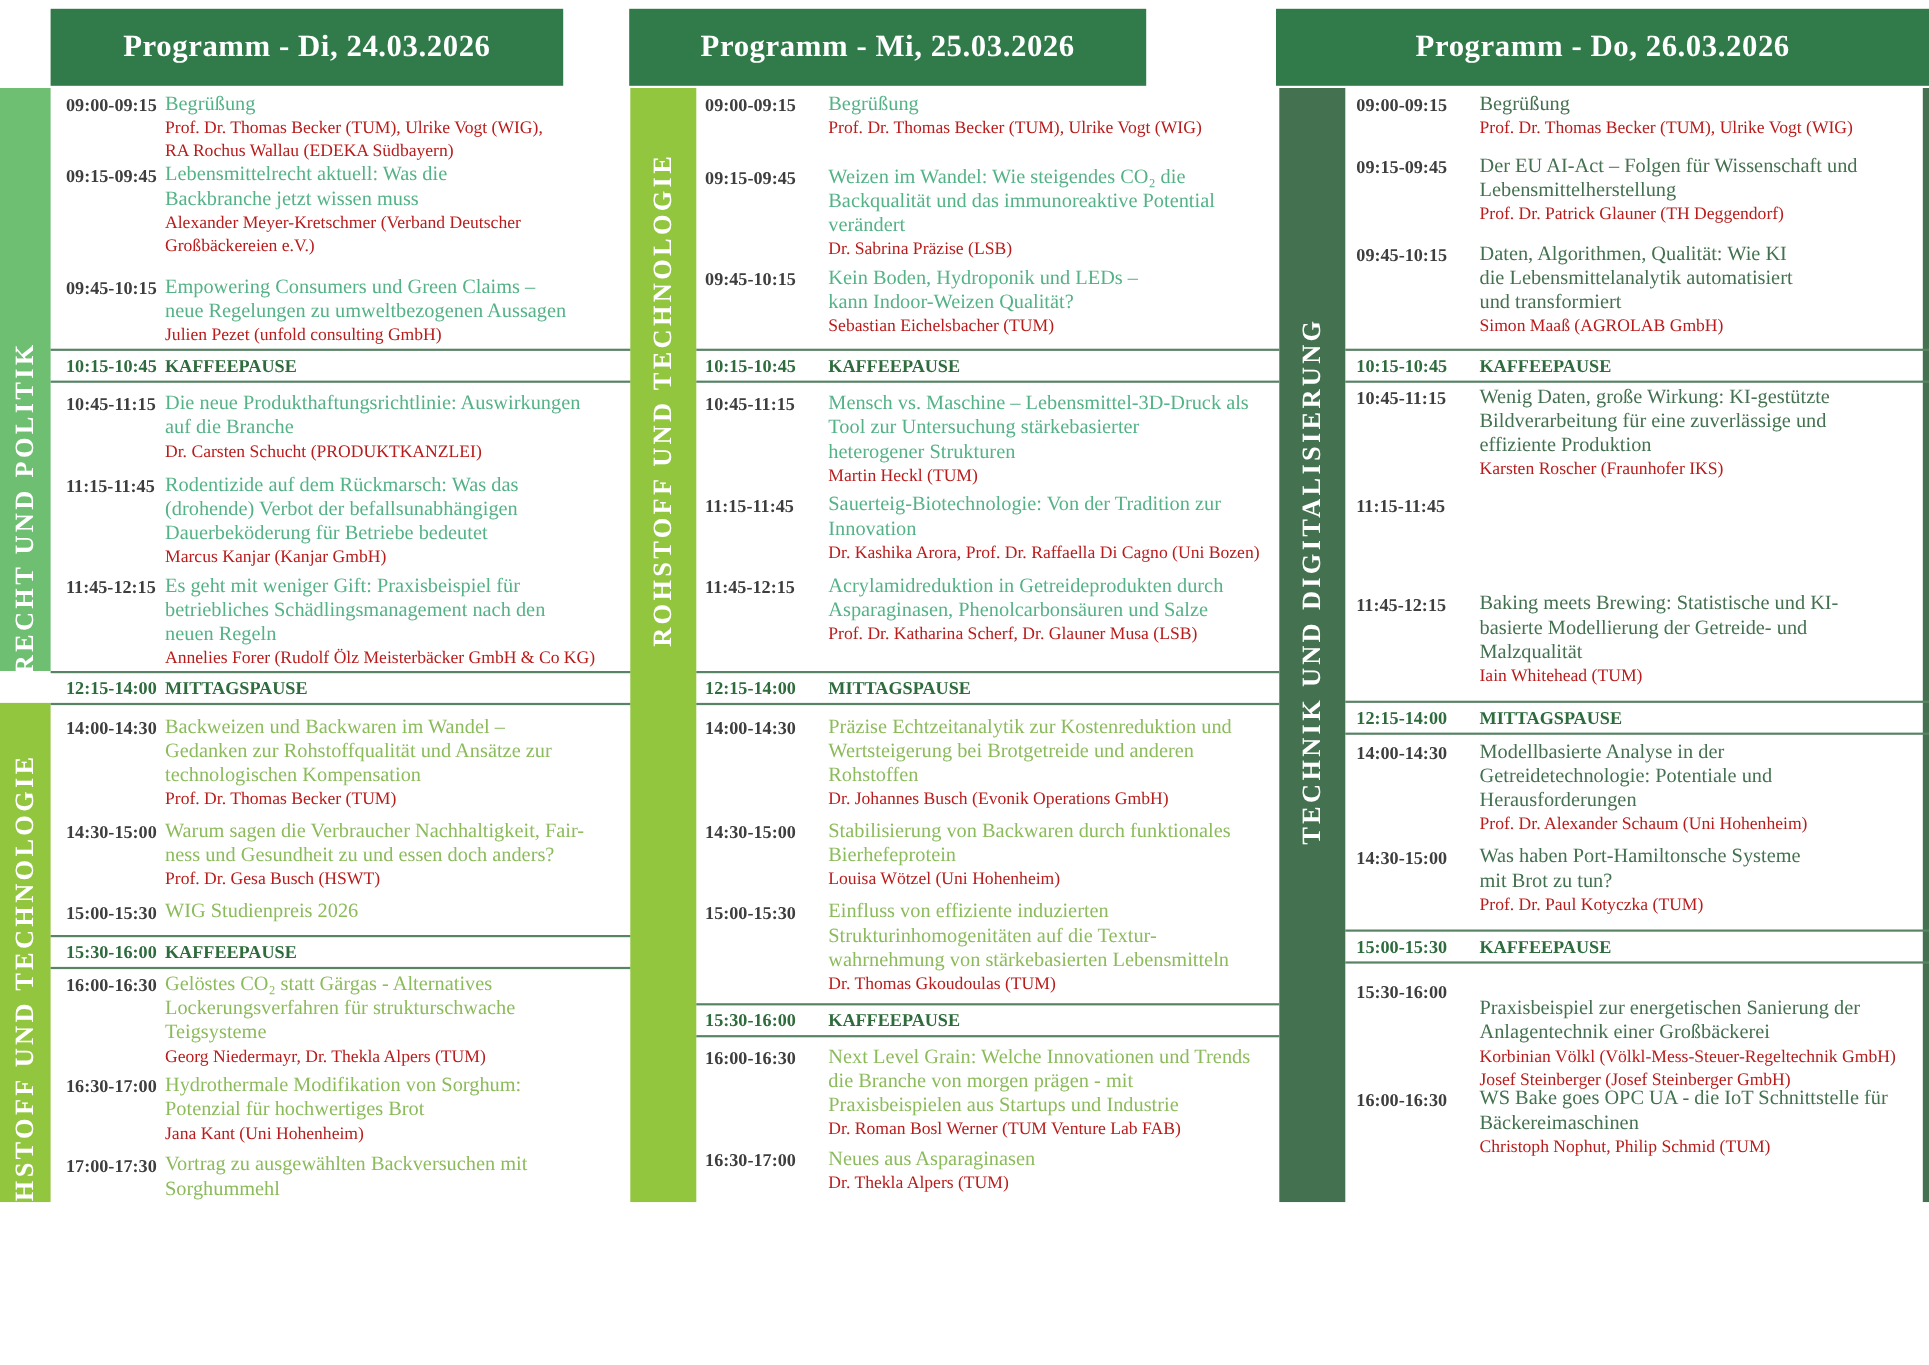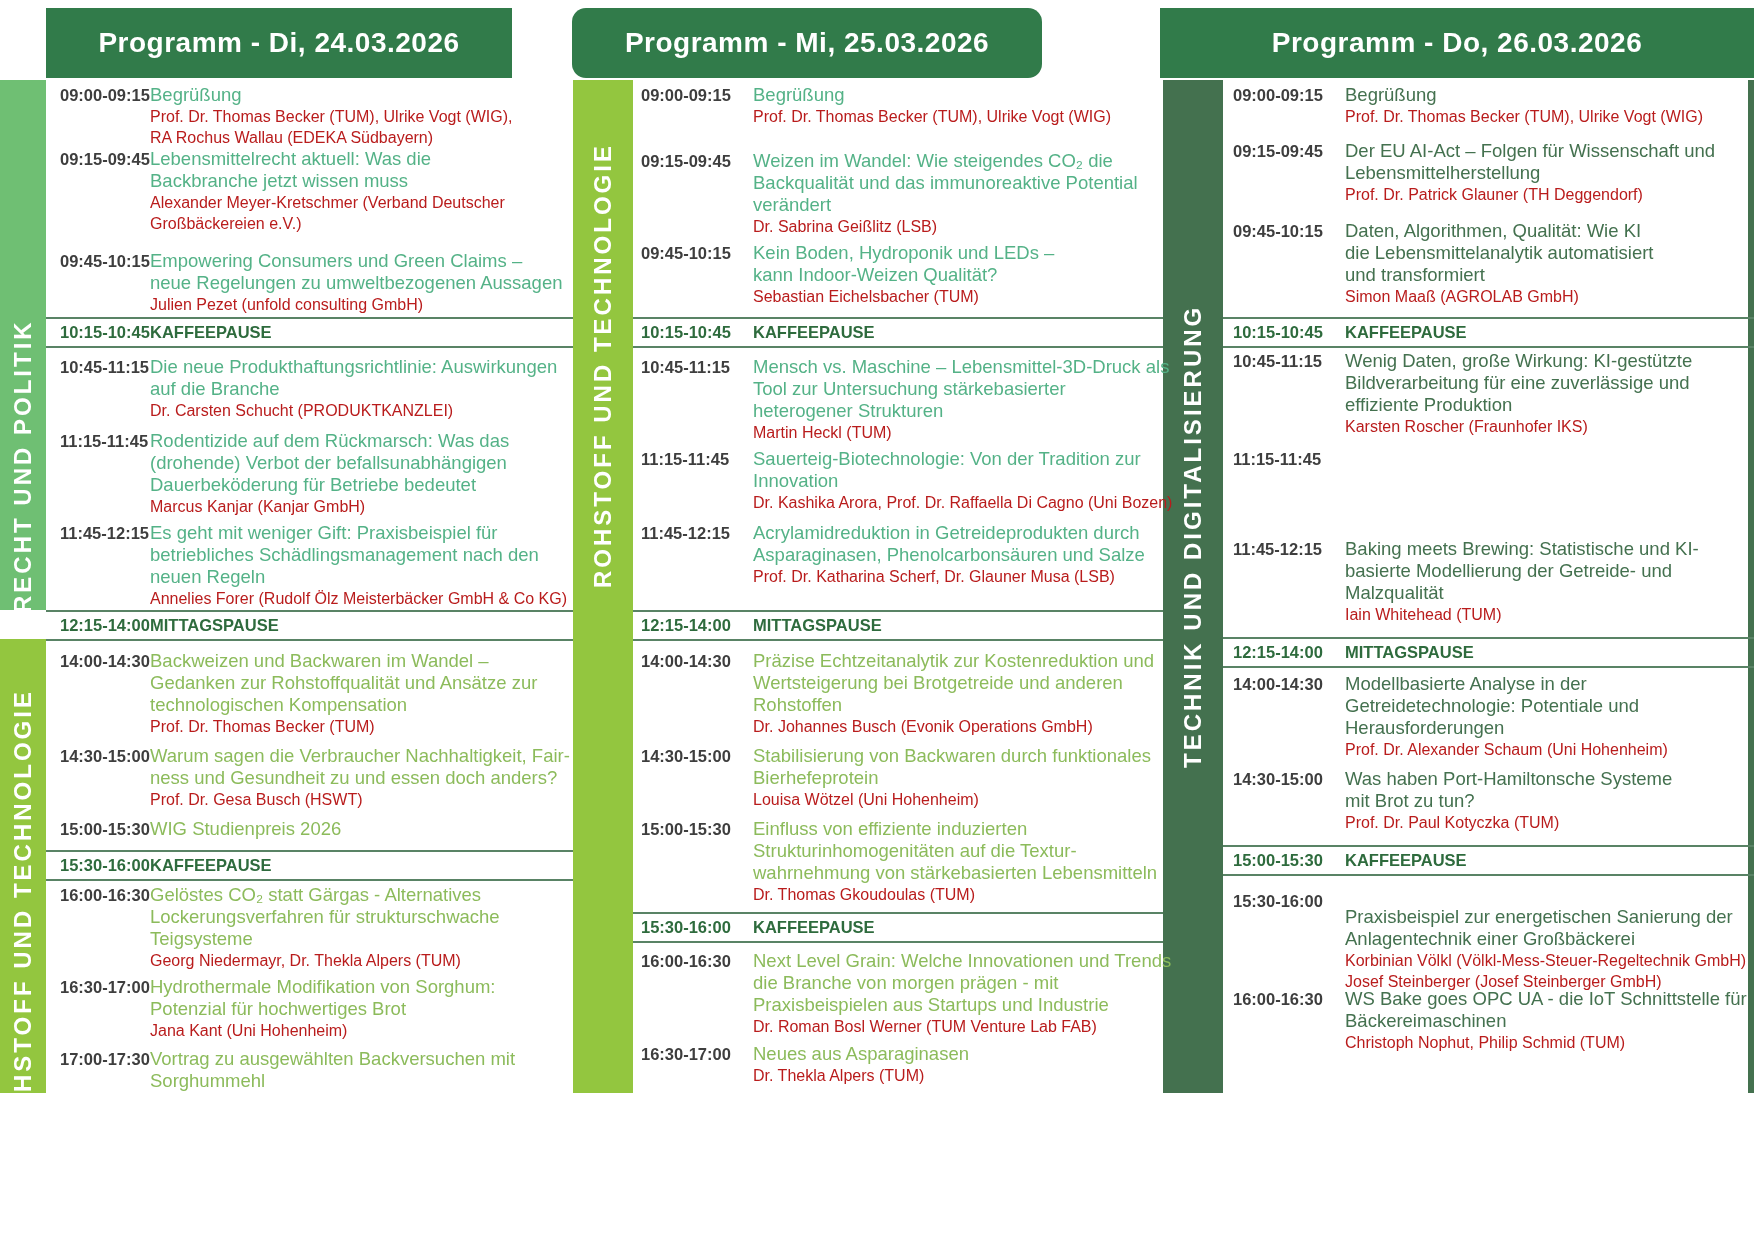--- a/index.html
+++ b/index.html
@@ -1,17 +1,17 @@
 <!DOCTYPE html>
 <html><head>
 <meta charset="utf-8">
 <style>
   html,body{margin:0;padding:0;background:#ffffff;}
   #page{position:relative;width:1754px;height:1093px;background:#ffffff;overflow:hidden;
-        font-family:Liberation Sans, sans-serif;}
+        font-family:Liberation Serif, serif;}
 
   
   .col-header{position:absolute;top:8px;height:70px;background:#317b4a;color:#ffffff;
               display:flex;align-items:center;justify-content:center;
               font-size:28px;font-weight:bold;letter-spacing:.5px;}
 
   
   .strip{position:absolute;}
   .bg-green{background:#6fbf73;}
   .bg-lime{background:#93c63f;}
@@ -40,21 +40,21 @@
   .event .elabel{position:absolute;top:0;font-size:17px;font-weight:bold;color:#2e6b3d;white-space:pre;}
 
   .edge-bar{position:absolute;top:80px;height:1161px;width:6px;left:1748px;background:#44714f;}
 </style>
 </head>
 <body>
 
 <div id="page">
 
   <div class="col-header" style="left:46px;width:466px;">Programm - Di, 24.03.2026</div>
-  <div class="col-header" style="left:572px;width:470px;border-radius:14px;">Programm - Mi, 25.03.2026</div>
+  <div class="col-header" style="left:572px;width:470px;">Programm - Mi, 25.03.2026</div>
   <div class="col-header" style="left:1160px;width:594px;">Programm - Do, 26.03.2026</div>
 
   <div class="strip bg-green" style="left:0;top:80px;width:46px;height:530px;"></div>
   <div class="strip bg-lime" style="left:0;top:639px;width:46px;height:602px;"></div>
   <div class="strip bg-lime" style="left:573px;top:80px;width:60px;height:1153px;"></div>
   <div class="strip bg-forest" style="left:1163px;top:80px;width:60px;height:1153px;"></div>
 
   <div class="strip-label" style="left:36px;top:587px;">RECHT UND POLITIK</div>
   <div class="strip-label" style="left:36px;top:1108px;">ROHSTOFF UND TECHNOLOGIE</div>
   <div class="strip-label" style="left:616px;top:562px;">ROHSTOFF UND TECHNOLOGIE</div>
@@ -148,21 +148,21 @@
         <span class="elabel" style="left: 90px;">BAYERISCHER ABEND IM BRÄUSTÜBERL</span>
       </div>
       <div class="entry" style="left: 641px; top: 84px;">
         <span class="time">09:00-09:15</span>
         <div class="body" style="margin-left: 112px;"><div class="title t-emerald">Begrüßung</div><div class="speakers">Prof. Dr. Thomas Becker (TUM), Ulrike Vogt (WIG)</div></div>
       </div>
       <div class="entry" style="left: 641px; top: 150px;">
         <span class="time">09:15-09:45</span>
         <div class="body" style="margin-left: 112px;"><div class="title t-emerald">Weizen im Wandel: Wie steigendes CO₂ die
 Backqualität und das immunoreaktive Potential
-verändert</div><div class="speakers">Dr. Sabrina Geißlitz (LSB)</div></div>
+verändert</div><div class="speakers">Dr. Sabrina Präzise (LSB)</div></div>
       </div>
       <div class="entry" style="left: 641px; top: 242px;">
         <span class="time">09:45-10:15</span>
         <div class="body" style="margin-left: 112px;"><div class="title t-emerald">Kein Boden, Hydroponik und LEDs –
 kann Indoor-Weizen Qualität?</div><div class="speakers">Sebastian Eichelsbacher (TUM)</div></div>
       </div>
       <div class="pause" style="left: 633px; top: 317px; width: 530px;">
         <span style="left: 8px;">10:15-10:45</span>
         <span style="left: 120px;">KAFFEEPAUSE</span>
       </div>

